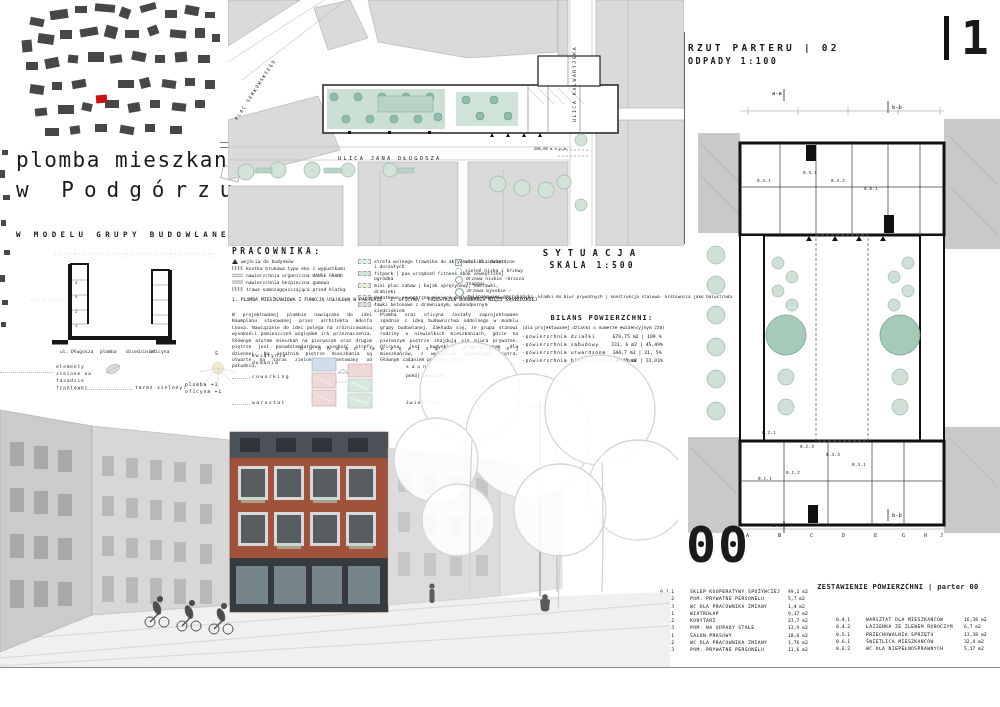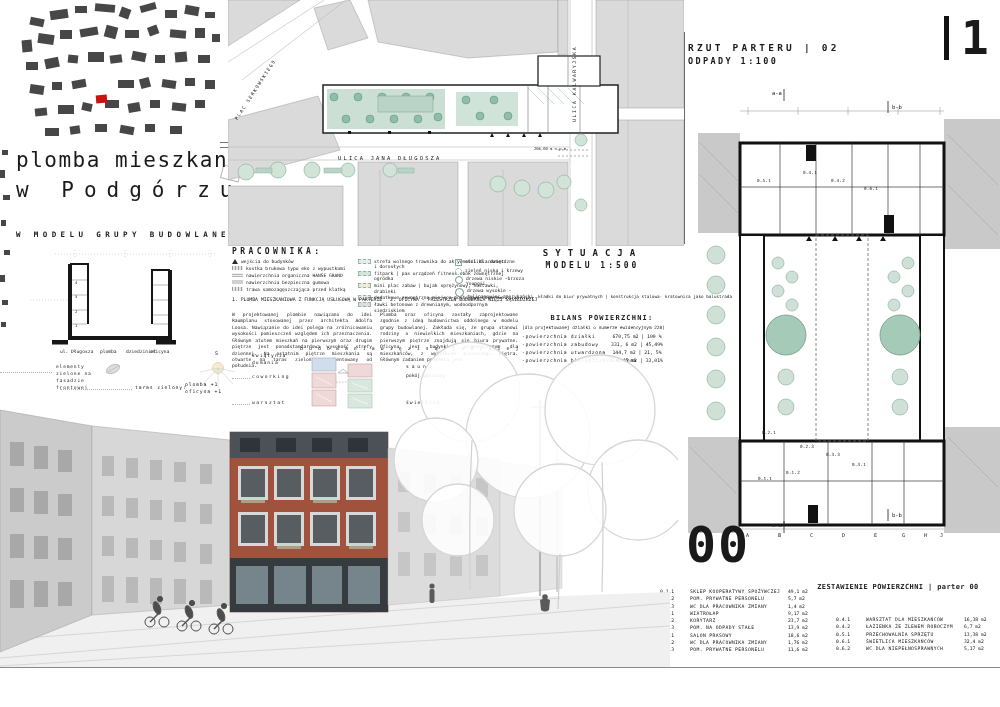--- a/index.html
+++ b/index.html
@@ -208,21 +208,21 @@
         <line x1="330" y1="156" x2="360" y2="156"></line>
     </g>
   </svg>
 
   <div class="t mono" style="left:234px;top:118px;font-size:4.6px;letter-spacing:1.4px;transform:rotate(-57deg);transform-origin:left top">PLAC SERKOWSKIEGO</div>
   <div class="t mono" style="left:572px;top:122px;font-size:4.8px;letter-spacing:1.6px;transform:rotate(-90deg);transform-origin:left top">ULICA KALWARYJSKA</div>
   <div class="t mono" style="left:338px;top:155px;font-size:5.4px;letter-spacing:2.2px">ULICA JANA DŁUGOSZA</div>
   <div class="t mono" style="left:534px;top:146px;font-size:3.8px">206,00 m n.p.m.</div>
 
   <div class="t mono b r" style="left:505px;top:248px;width:175px;font-size:9px;letter-spacing:7px">SYTUACJA</div>
-  <div class="t mono b r" style="left:505px;top:261px;width:175px;font-size:8px;letter-spacing:3px">MODELU 1:500</div>
+  <div class="t mono b r" style="left:505px;top:261px;width:175px;font-size:8px;letter-spacing:3px">SKALA 1:500</div>
   <div class="dot" style="left:505px;top:298px;width:28px;border-top-style:dotted;border-top-color:#666"></div>
   <div class="t mono" style="left:538px;top:294px;font-size:4.3px">kładki do biur prywatnych | konstrukcja stalowa- kratownica jako balustrada</div>
 
   <div class="t mono b" style="left:232px;top:247px;font-size:8px;letter-spacing:3.4px">PRACOWNIKA:</div>
   <div class="t mono" style="left:232px;top:259px;width:122px;font-size:4.6px">
     <div class="lrow">
         <span class="ic tri"></span>
         <span class="wrap">wejścia do budynków</span>
       </div>
     <div class="lrow">

